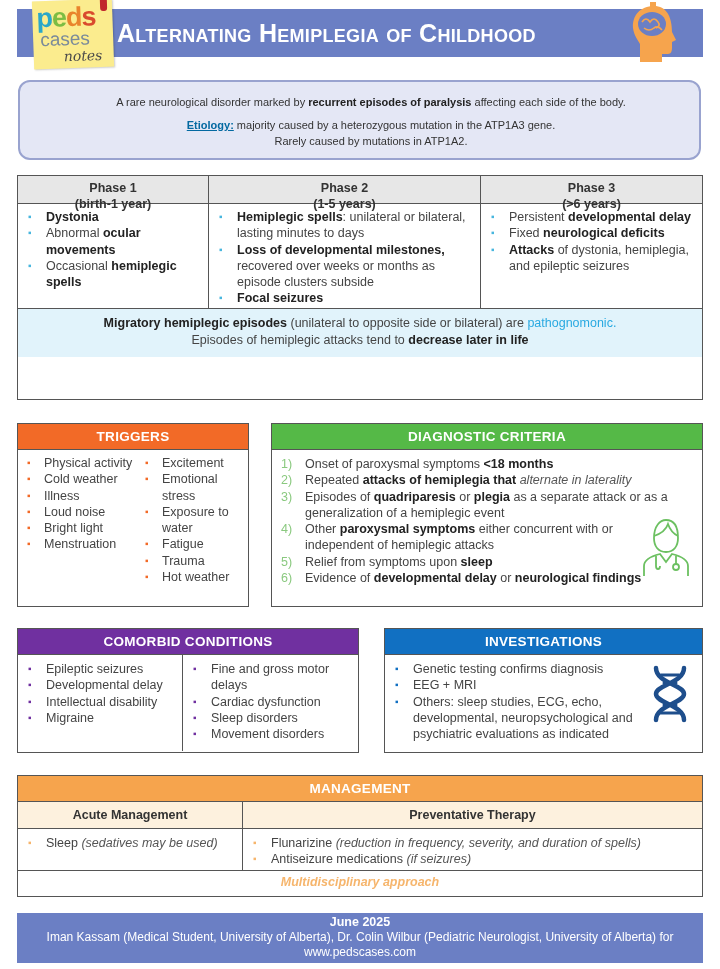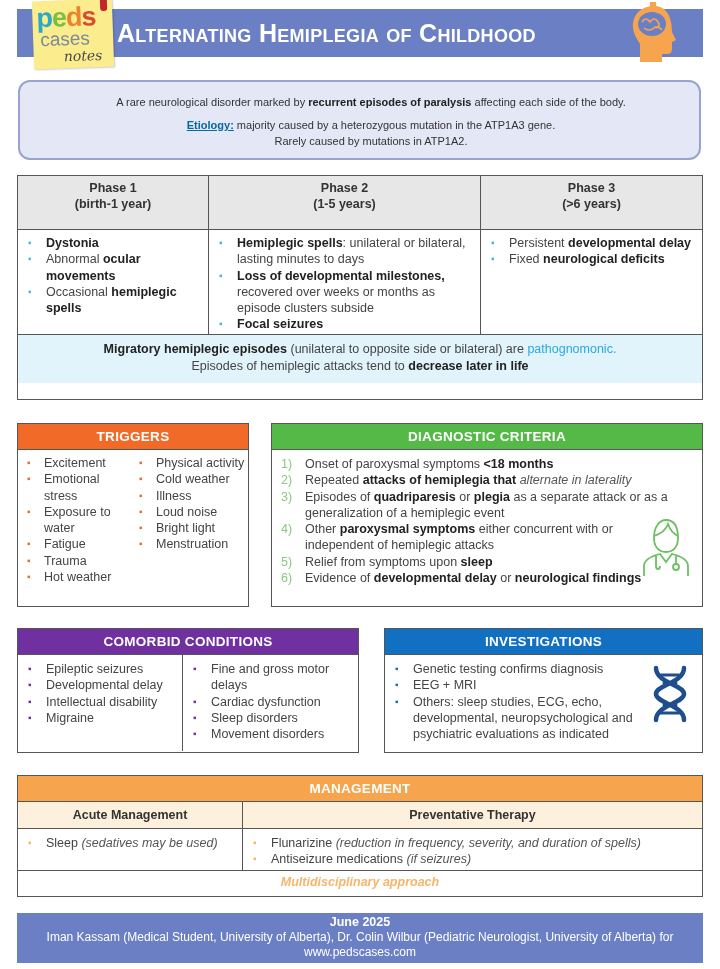--- a/index.html
+++ b/index.html
@@ -23,21 +23,21 @@
   .intro b { color: #222; }
   .intro u { font-weight: bold; color: #0369a1; }
 
   
   .section { position: absolute; border: 1.5px solid #555; background: #fff; }
   .sec-head { color: #fff; font-weight: bold; text-align: center; font-size: 13.5px; height: 26px; line-height: 26px; border-bottom: 1.5px solid #555; letter-spacing: 0.3px; }
 
   
   .presentation { left: 17px; top: 175px; width: 686px; height: 225px; }
   .presentation .sec-head { background: #1aa9e6; }
-  .phase-row { display: flex; height: 54px; background: #e7e7e7; border-bottom: 1.5px solid #555; }
+  .phase-row { display: flex; height: 28px; background: #e7e7e7; border-bottom: 1.5px solid #555; }
   .phase-h { text-align: center; font-weight: bold; font-size: 12.5px; line-height: 16px; padding-top: 4px; color: #333; }
   .phase-h + .phase-h { border-left: 1.5px solid #555; }
   .c1 { width: 190px; } .c2 { width: 272px; } .c3 { flex: 1; }
   .phase-body { display: flex; height: 105px; border-bottom: 1.5px solid #555; }
   .phase-body > div + div { border-left: 1.5px solid #555; }
   ul.blist { list-style: none; padding: 5px 6px 0 10px; }
   ul.blist li { position: relative; padding-left: 18px; font-size: 12.5px; line-height: 16.3px; color: #444; }
   ul.blist li::before { content: "\25AA"; position: absolute; left: 0; top: 0; font-size: 10px; color: var(--bc, #4bb3d9); }
   ul.blist b { color: #222; }
   .presentation ul.blist { --bc: #48b6de; }
@@ -145,47 +145,48 @@
       <ul class="blist">
         <li><span></span><b>Hemiplegic spells</b><span>: unilateral or bilateral, lasting minutes to days</span></li>
         <li><span></span><b>Loss of developmental milestones,</b><span> recovered over weeks or months as episode clusters subside</span></li>
         <li><span></span><b>Focal seizures</b><span></span></li>
       </ul>
     </div>
     <div class="c3">
       <ul class="blist">
         <li><span>Persistent </span><b>developmental delay</b><span></span></li>
         <li><span>Fixed </span><b>neurological deficits</b><span></span></li>
+        <li><span></span><b>Attacks</b><span> of dystonia, hemiplegia, and epileptic seizures</span></li>
       </ul>
     </div>
   </div>
   <div class="phase-foot">
     <div><b>Migratory hemiplegic episodes</b><span> (unilateral to opposite side or bilateral) are </span><span class="accent">pathognomonic</span><span class="accent">.</span></div>
     <div><span>Episodes of hemiplegic attacks tend to </span><b>decrease later in life</b></div>
   </div>
 </div>
 
 <div class="section triggers">
   <div class="sec-head">TRIGGERS</div>
   <div class="cols">
+    <ul class="blist col2">
+      <li>Physical activity</li>
+      <li>Cold weather</li>
+      <li>Illness</li>
+      <li>Loud noise</li>
+      <li>Bright light</li>
+      <li>Menstruation</li>
+    </ul>
     <ul class="blist col1">
       <li>Excitement</li>
       <li>Emotional stress</li>
       <li>Exposure to water</li>
       <li>Fatigue</li>
       <li>Trauma</li>
       <li>Hot weather</li>
-    </ul>
-    <ul class="blist col2">
-      <li>Physical activity</li>
-      <li>Cold weather</li>
-      <li>Illness</li>
-      <li>Loud noise</li>
-      <li>Bright light</li>
-      <li>Menstruation</li>
     </ul>
   </div>
 </div>
 
 <div class="section diagnostic">
   <div class="sec-head">DIAGNOSTIC CRITERIA</div>
   <ol class="nlist" id="diag-list">
       <li><span class="num">1)</span><span>Onset of paroxysmal symptoms </span><b>&lt;18 months</b></li>
       <li><span class="num">2)</span><span>Repeated </span><b>attacks of hemiplegia that </b><i>alternate in laterality</i></li>
       <li style="padding-right: 0px;"><span class="num">3)</span><span>Episodes of </span><b>quadriparesis</b><span> or </span><b>plegia</b><span> as a separate attack or as a generalization of a hemiplegic event</span></li>

